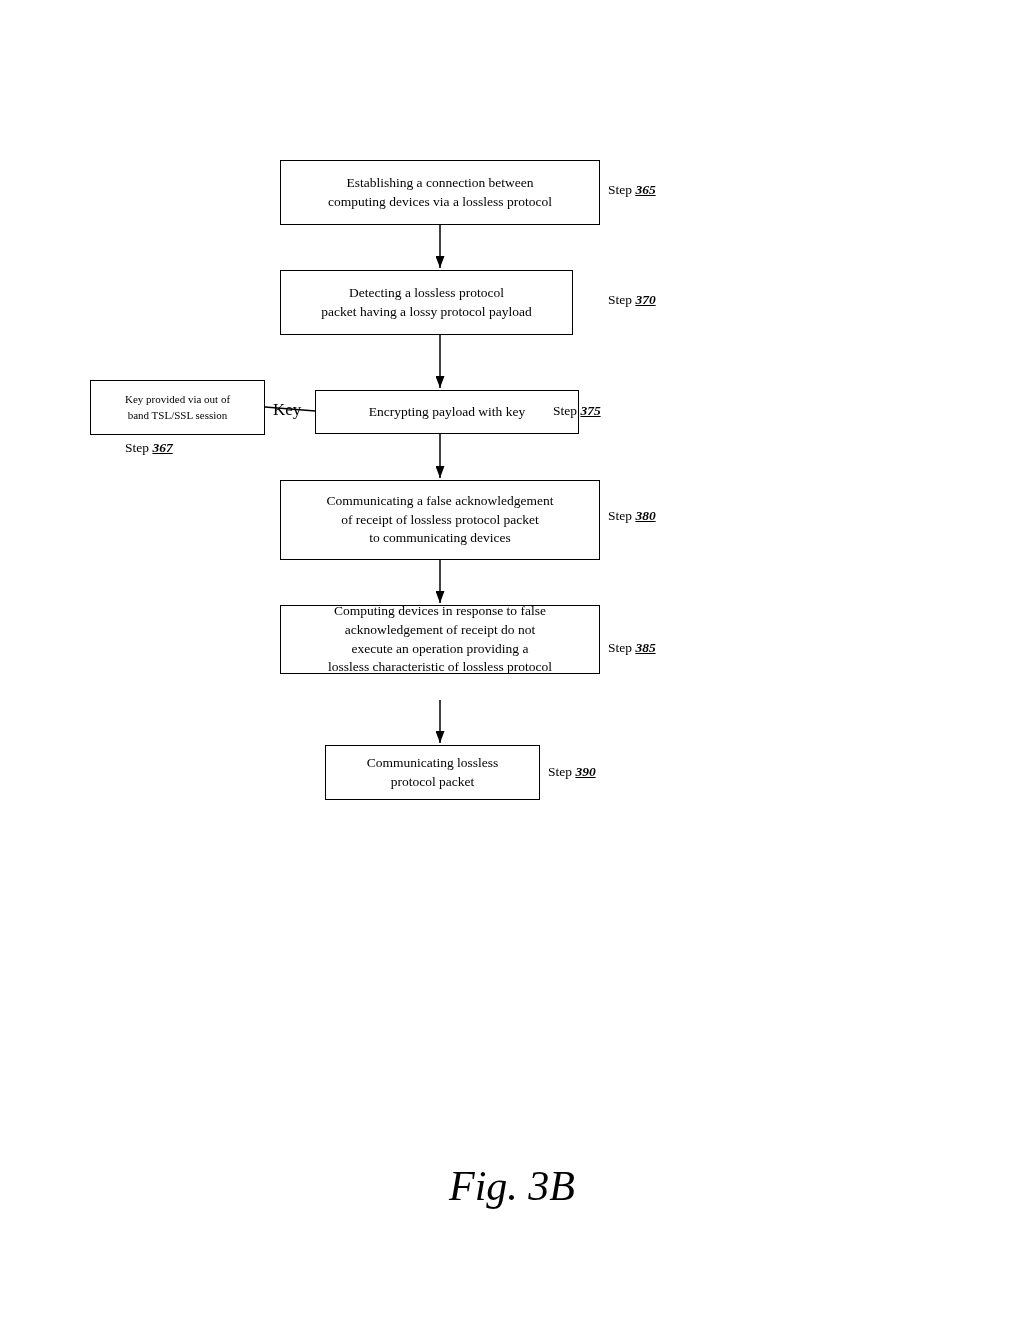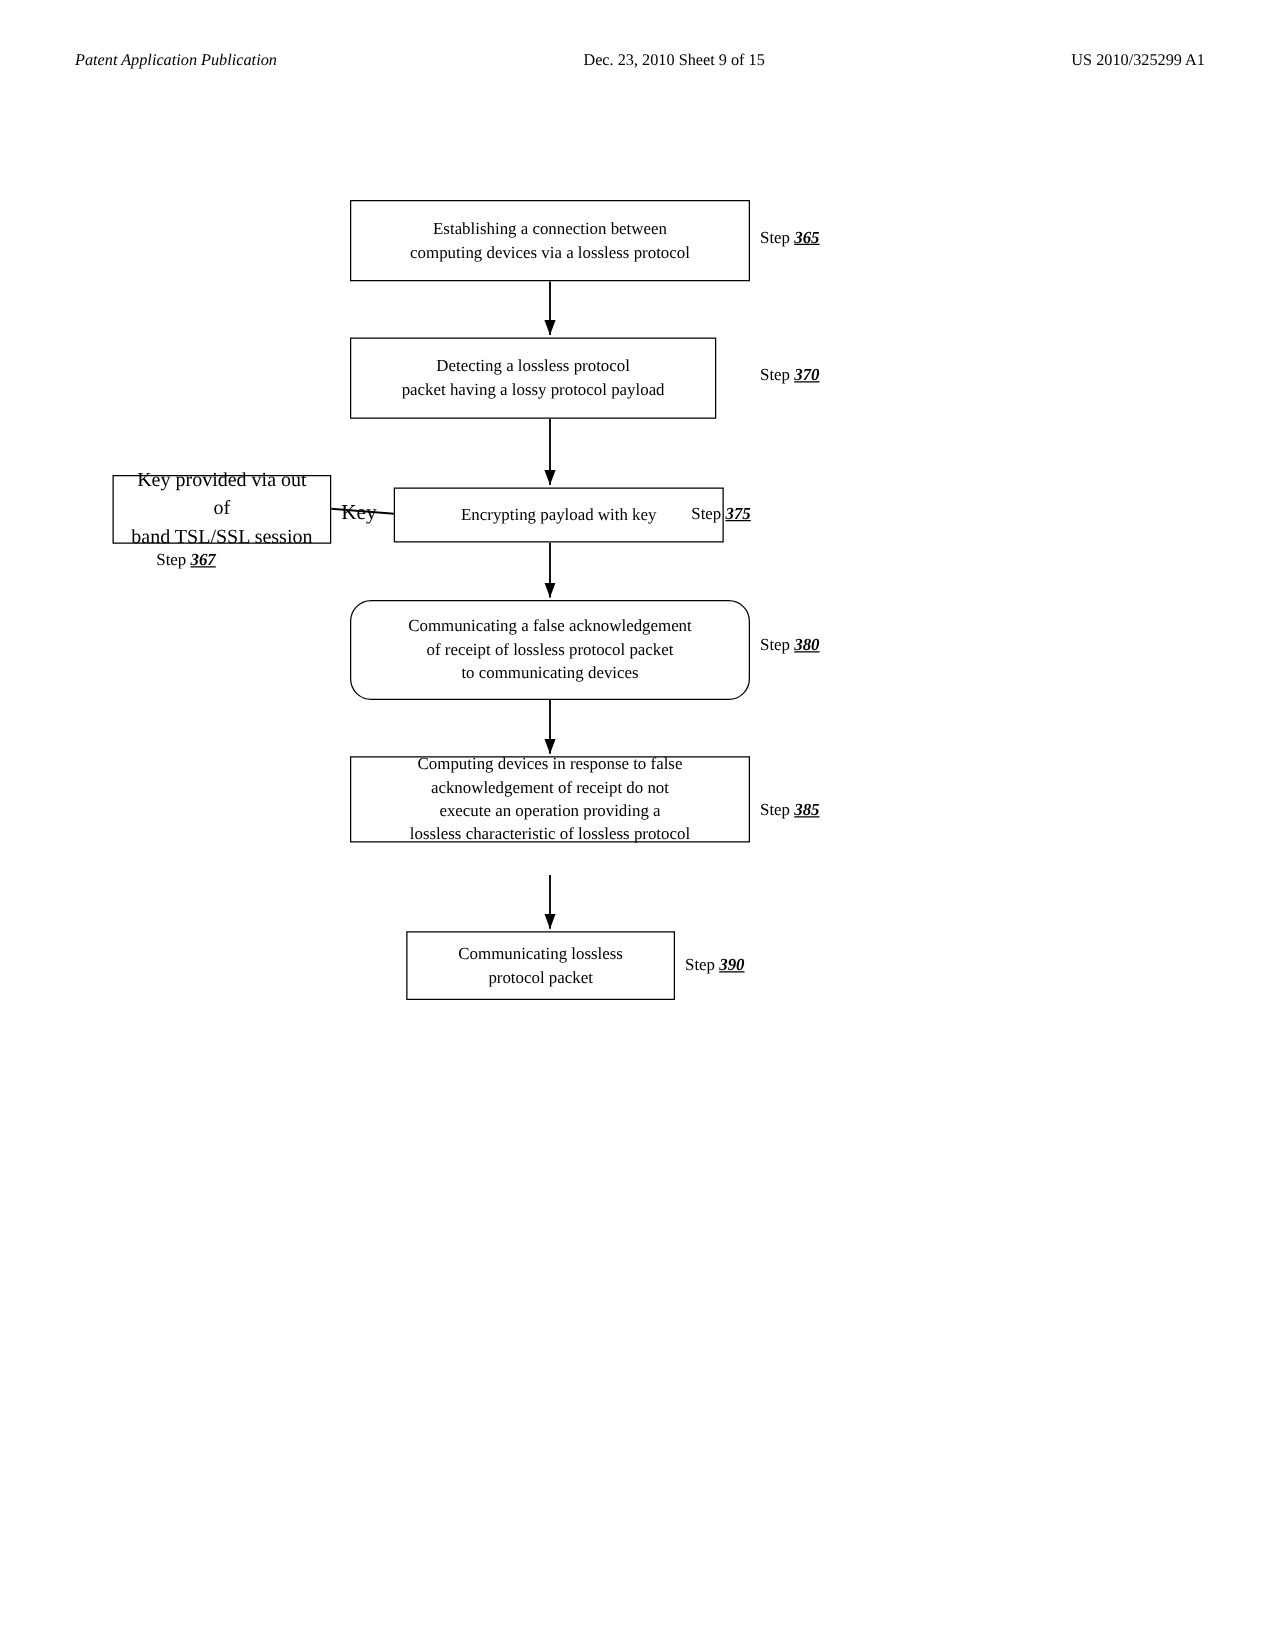--- a/index.html
+++ b/index.html
@@ -112,25 +112,20 @@
       font-style: italic;
       font-family: 'Times New Roman', Times, serif;
       white-space: nowrap;
     }
   </style>
 </head>
 <body>
 
 <div class="page">
 
-  <div class="header">
-    <span class="header-left">Patent Application Publication</span>
-    <span class="header-center">Dec. 23, 2010   Sheet 9 of 15</span>
-    <span class="header-right">US 2010/325299 A1</span>
-  </div>
 
   <div class="diagram-area">
     <div class="flowchart">
 
       <svg class="arrow-svg" xmlns="http://www.w3.org/2000/svg">
         <defs>
           <marker id="arrowhead" markerWidth="8" markerHeight="6" refX="8" refY="3" orient="auto">
             <polygon points="0 0, 8 3, 0 6" fill="#000"></polygon>
           </marker>
         </defs>
@@ -159,40 +154,40 @@
 
       <div class="flow-box" style="left:220px; top:120px; width:293px; height:65px;">
         <span style="white-space:pre-line;">Detecting a lossless protocol
 packet having a lossy protocol payload</span>
       </div>
       <div class="step-label" style="left:548px; top:142px;">
         <span class="step-word">Step</span>
         <span class="step-num">370</span>
       </div>
 
-      <div class="flow-box" style="left:30px; top:230px; width:175px; height:55px; font-size:16px;">
+      <div class="flow-box" style="left:30px; top:230px; width:175px; height:55px; font-size:11px;">
         <span style="white-space:pre-line;">Key provided via out of
 band TSL/SSL session</span>
       </div>
       <div class="step-label" style="left:65px; top:290px;">
         <span class="step-word">Step</span>
         <span class="step-num">367</span>
       </div>
 
       <div style="position:absolute; left:213px; top:250px; font-size:17px;">Key</div>
 
       <div class="flow-box" style="left:255px; top:240px; width:264px; height:44px;">
         <span>Encrypting payload with key</span>
       </div>
       <div class="step-label" style="left:493px; top:253px;">
         <span class="step-word">Step</span>
         <span class="step-num">375</span>
       </div>
 
-      <div class="flow-box" style="left:220px; top:330px; width:320px; height:80px;border-radius:17px;">
+      <div class="flow-box" style="left:220px; top:330px; width:320px; height:80px;">
         <span style="white-space:pre-line;">Communicating a false acknowledgement
 of receipt of lossless protocol packet
 to communicating devices</span>
       </div>
       <div class="step-label" style="left:548px; top:358px;">
         <span class="step-word">Step</span>
         <span class="step-num">380</span>
       </div>
 
       <div class="flow-box" style="left:220px; top:455px; width:320px; height:69px;">
@@ -211,14 +206,15 @@
 protocol packet</span>
       </div>
       <div class="step-label" style="left:488px; top:614px;">
         <span class="step-word">Step</span>
         <span class="step-num">390</span>
       </div>
 
     </div>
   </div>
 
+  <div class="figure-caption">Fig. 3B</div>
 
 </div>
 
 </body></html>

